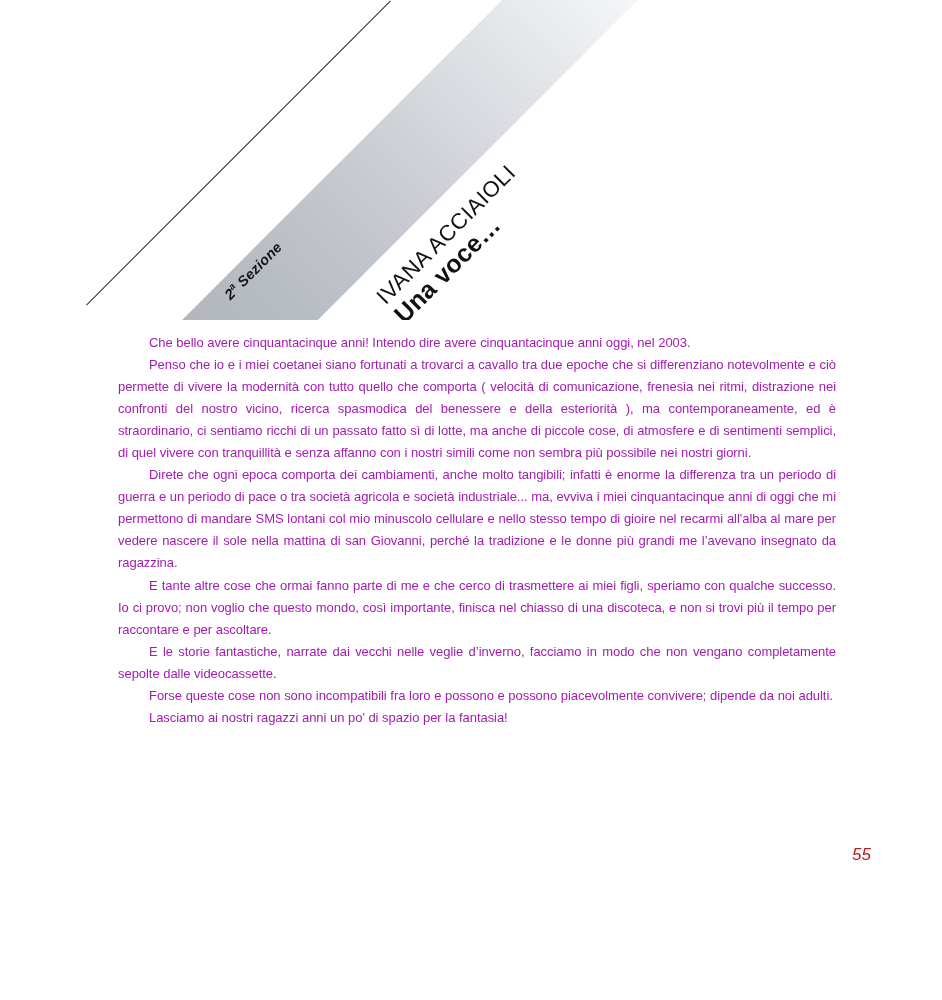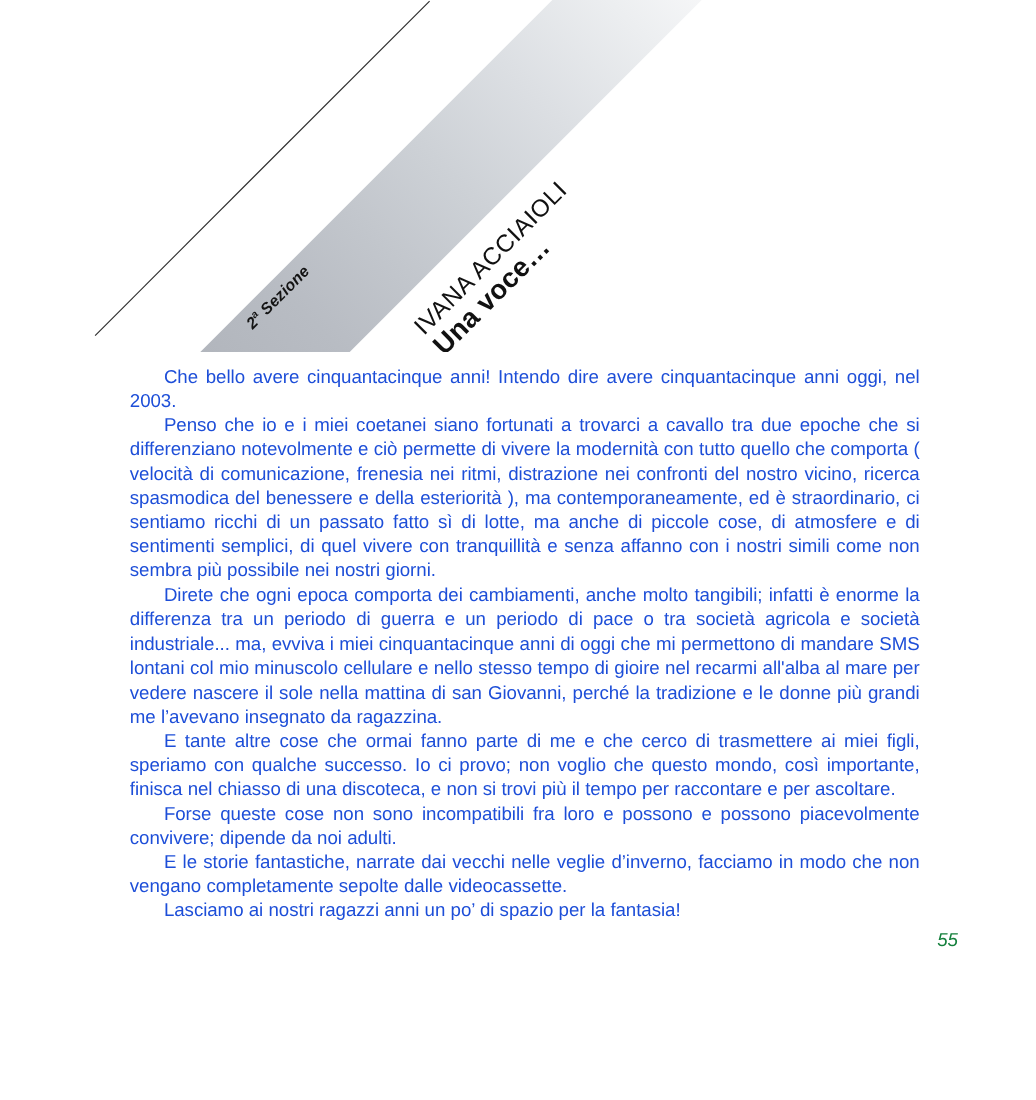--- a/index.html
+++ b/index.html
@@ -114,38 +114,38 @@
     position: absolute;
     left: 118px;
     top: 332px;
     width: 718px;
   }
 
   .para {
     margin: 0;
     text-align: justify;
     text-indent: 31px;
-    font-size: 17px;
+    font-size: 13px;
     line-height: 22.05px;
     letter-spacing: -0.05px;
     word-spacing: 0.1px;
-    color: #1d4ed8;
+    color: #a21caf;
     -webkit-font-smoothing: none;
   }
   .para:last-child { text-align: left; }
 
   
 
   #folio {
     position: absolute;
     left: 852px;
     top: 845px;
     font-size: 17px;
     font-style: italic;
-    color: #15803d;
+    color: #b91c1c;
   }
 </style>
 </head>
 <body>
 
 <div id="page">
 
   <div id="header-art">
 
     <div class="ribbon"></div>
@@ -160,20 +160,20 @@
       <span id="piece-title">Una voce…</span>
     </div>
 
   </div>
 
   <div id="body-column">
     <p class="para">Che bello avere cinquantacinque anni! Intendo dire avere cinquantacinque anni oggi, nel 2003.</p>
     <p class="para">Penso che io e i miei coetanei siano fortunati a trovarci a cavallo tra due epoche che si differenziano notevolmente e ciò permette di vivere la modernità con tutto quello che comporta ( velocità di comunicazione, frenesia nei ritmi, distrazione nei confronti del nostro vicino, ricerca spasmodica del benessere e della esteriorità ), ma contemporaneamente, ed è straordinario, ci sentiamo ricchi di un passato fatto sì di lotte, ma anche di piccole cose, di atmosfere e di sentimenti semplici, di quel vivere con tranquillità e senza affanno con i nostri simili come non sembra più possibile nei nostri giorni.</p>
     <p class="para">Direte che ogni epoca comporta dei cambiamenti, anche molto tangibili; infatti è enorme la differenza tra un periodo di guerra e un periodo di pace o tra società agricola e società industriale... ma, evviva i miei cinquantacinque anni di oggi che mi permettono di mandare SMS lontani col mio minuscolo cellulare e nello stesso tempo di gioire nel recarmi all'alba al mare per vedere nascere il sole nella mattina di san Giovanni, perché la tradizione e le donne più grandi me l’avevano insegnato da ragazzina.</p>
     <p class="para">E tante altre cose che ormai fanno parte di me e che cerco di trasmettere ai miei figli, speriamo con qualche successo. Io ci provo; non voglio che questo mondo, così importante, finisca nel chiasso di una discoteca, e non si trovi più il tempo per  raccontare e per ascoltare.</p>
+    <p class="para">E le storie fantastiche, narrate dai vecchi nelle veglie d’inverno, facciamo in modo che non vengano completamente sepolte dalle videocassette.</p>
     <p class="para">Forse queste cose non sono incompatibili fra loro e possono e possono piacevolmente convivere; dipende da noi adulti.</p>
-    <p class="para">E le storie fantastiche, narrate dai vecchi nelle veglie d’inverno, facciamo in modo che non vengano completamente sepolte dalle videocassette.</p>
     <p class="para">Lasciamo ai nostri ragazzi anni un po’ di spazio per la fantasia!</p>
   </div>
 
   <div id="folio">55</div>
 
 </div>
 
 </body></html>

